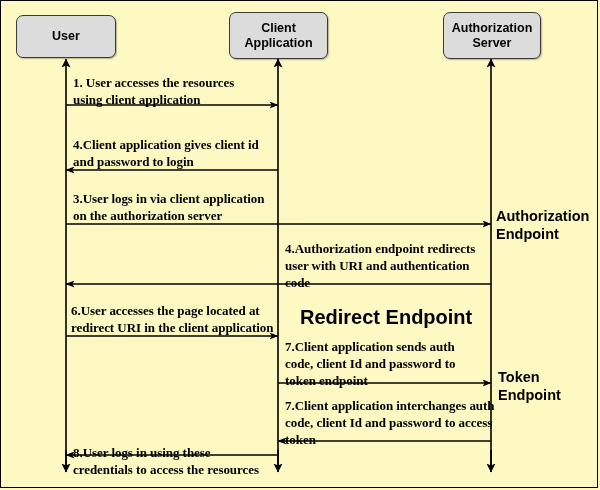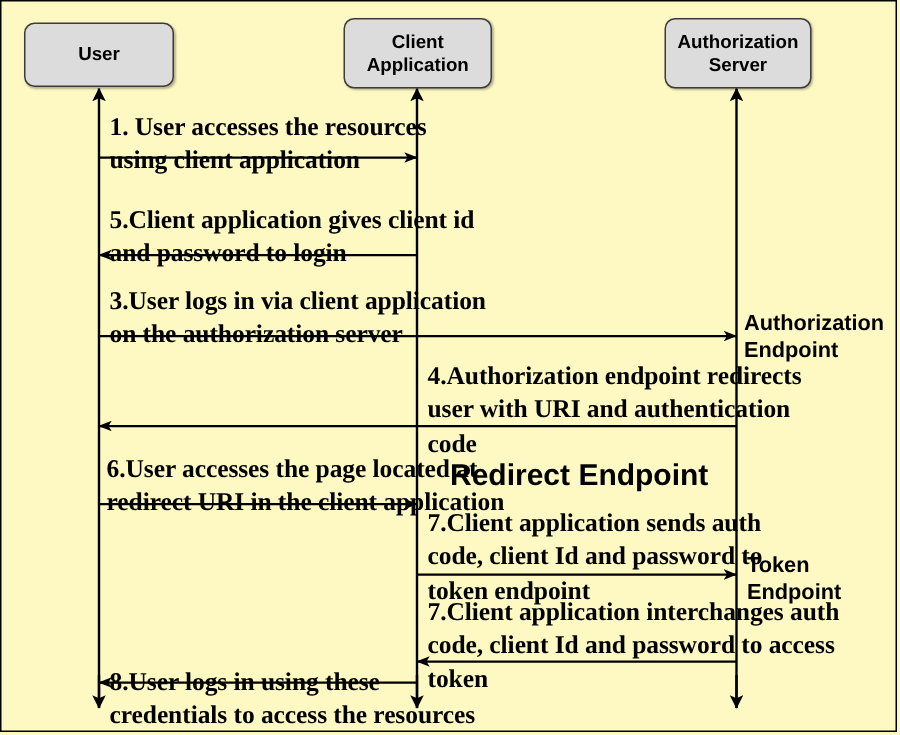--- a/index.html
+++ b/index.html
@@ -46,21 +46,21 @@
     font-size: 12.5px;
     color: #000000;
     line-height: 1.18;
     white-space: pre-line;
     box-shadow: 1px 1px 1.5px rgba(0,0,0,0.28);
   }
   .msg-label {
     position: absolute;
     font-family: "Liberation Serif", serif;
     font-weight: bold;
-    font-size: 17px;
+    font-size: 13px;
     color: #000000;
     line-height: 1.32;
     white-space: pre-line;
     letter-spacing: -0.05px;
   }
   .endpoint-label {
     position: absolute;
     font-family: "Liberation Sans", sans-serif;
     font-weight: bold;
     font-size: 14.5px;
@@ -123,21 +123,21 @@
   <div id="actors-layer">
       <div class="actor-box" style="left: 16px; top: 15px; width: 100px; height: 43px;">User</div>
       <div class="actor-box" style="left: 229px; top: 12px; width: 99px; height: 47px; text-align: center;">Client
 Application</div>
       <div class="actor-box" style="left: 443px; top: 12px; width: 98px; height: 47px;">Authorization
 Server</div>
     </div>
   <div id="labels-layer">
       <div class="msg-label" style="left: 73px; top: 74px;">1. User accesses the resources
 using client application</div>
-      <div class="msg-label" style="left: 73px; top: 136px;">5.Client application gives client id
+      <div class="msg-label" style="left: 73px; top: 136px;">4.Client application gives client id
 and password to login</div>
       <div class="msg-label" style="left: 73px; top: 190px;">3.User logs in  via client application
 on the authorization server</div>
       <div class="msg-label" style="left: 285px; top: 240px;">4.Authorization endpoint redirects
 user with URI and authentication
 code</div>
       <div class="msg-label" style="left: 71px; top: 302px;">6.User accesses the page located at
 redirect URI in the client application</div>
       <div class="msg-label" style="left: 285px; top: 338px;">7.Client application sends auth
 code, client Id and password to

